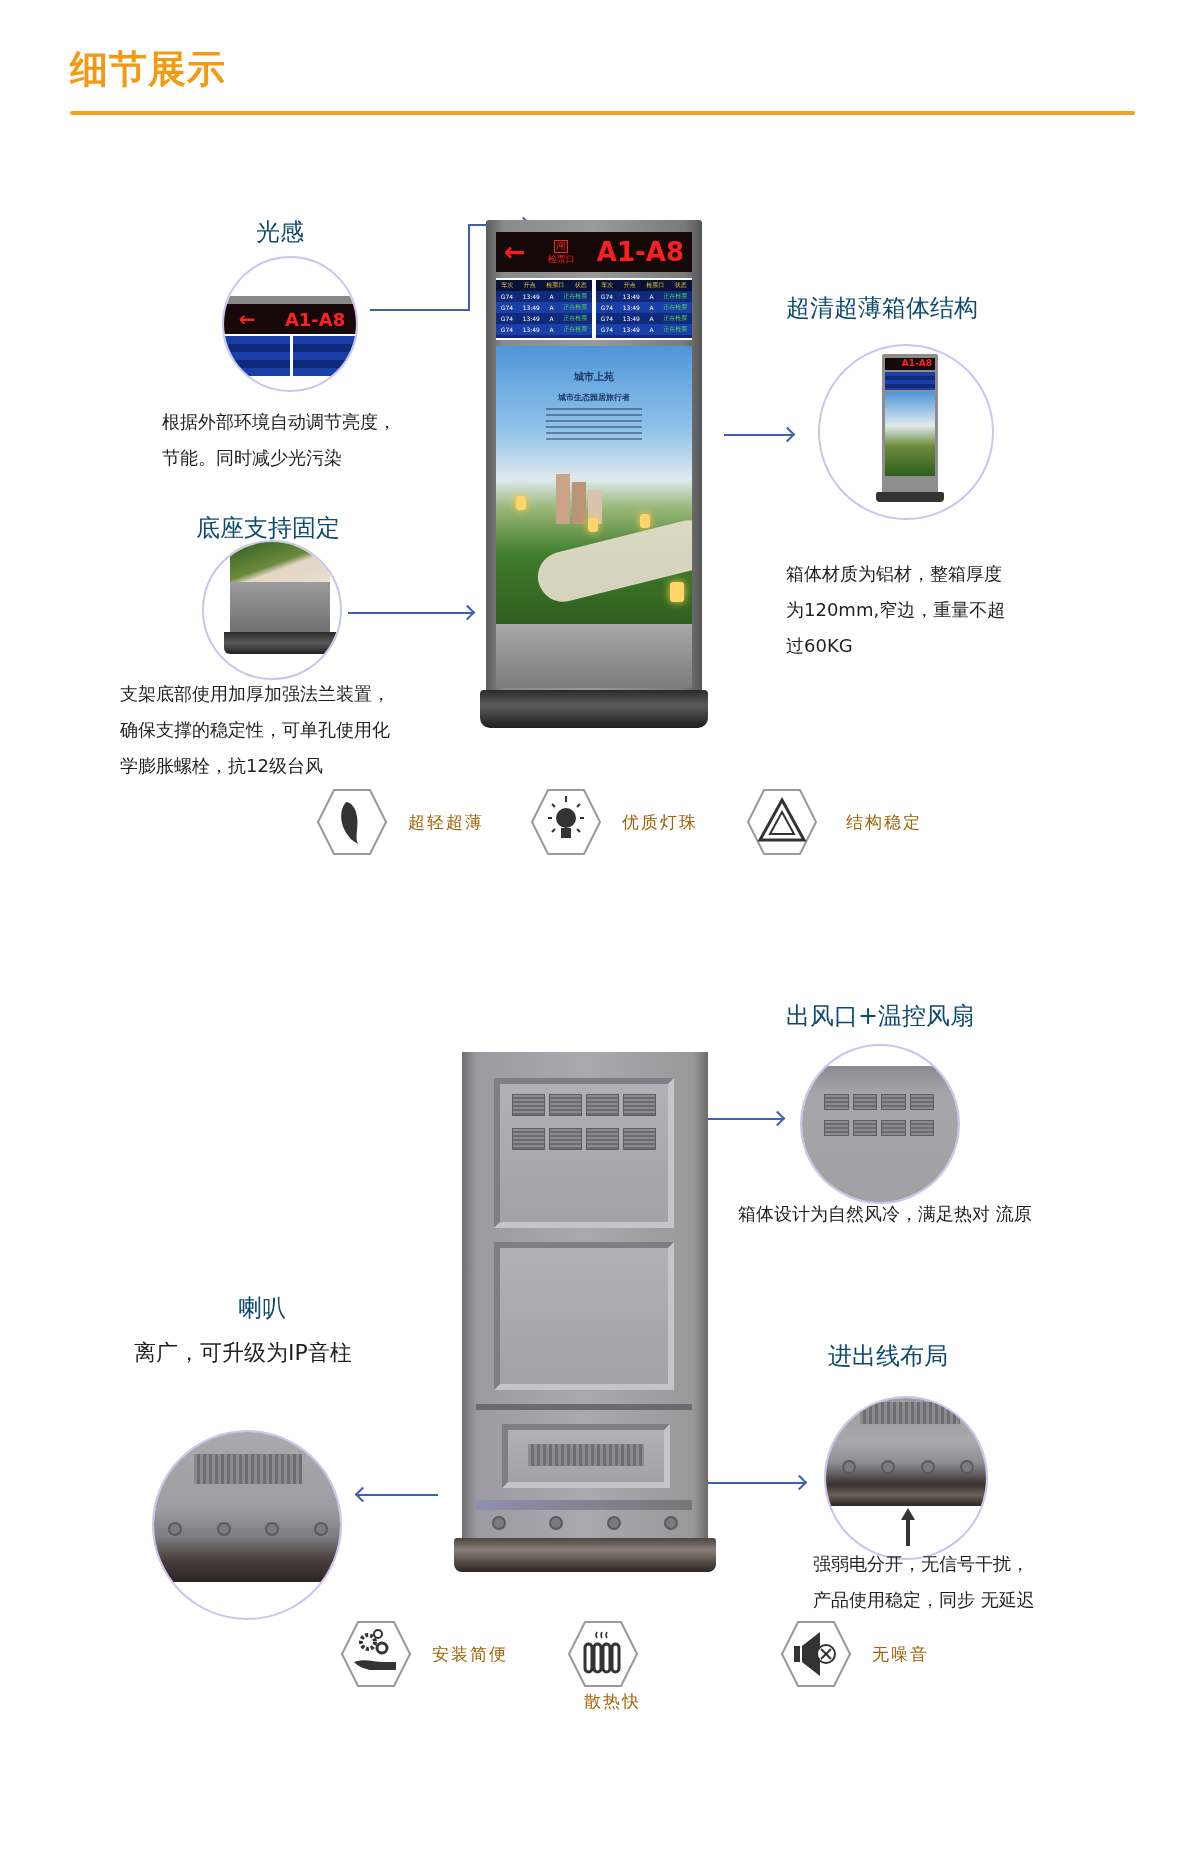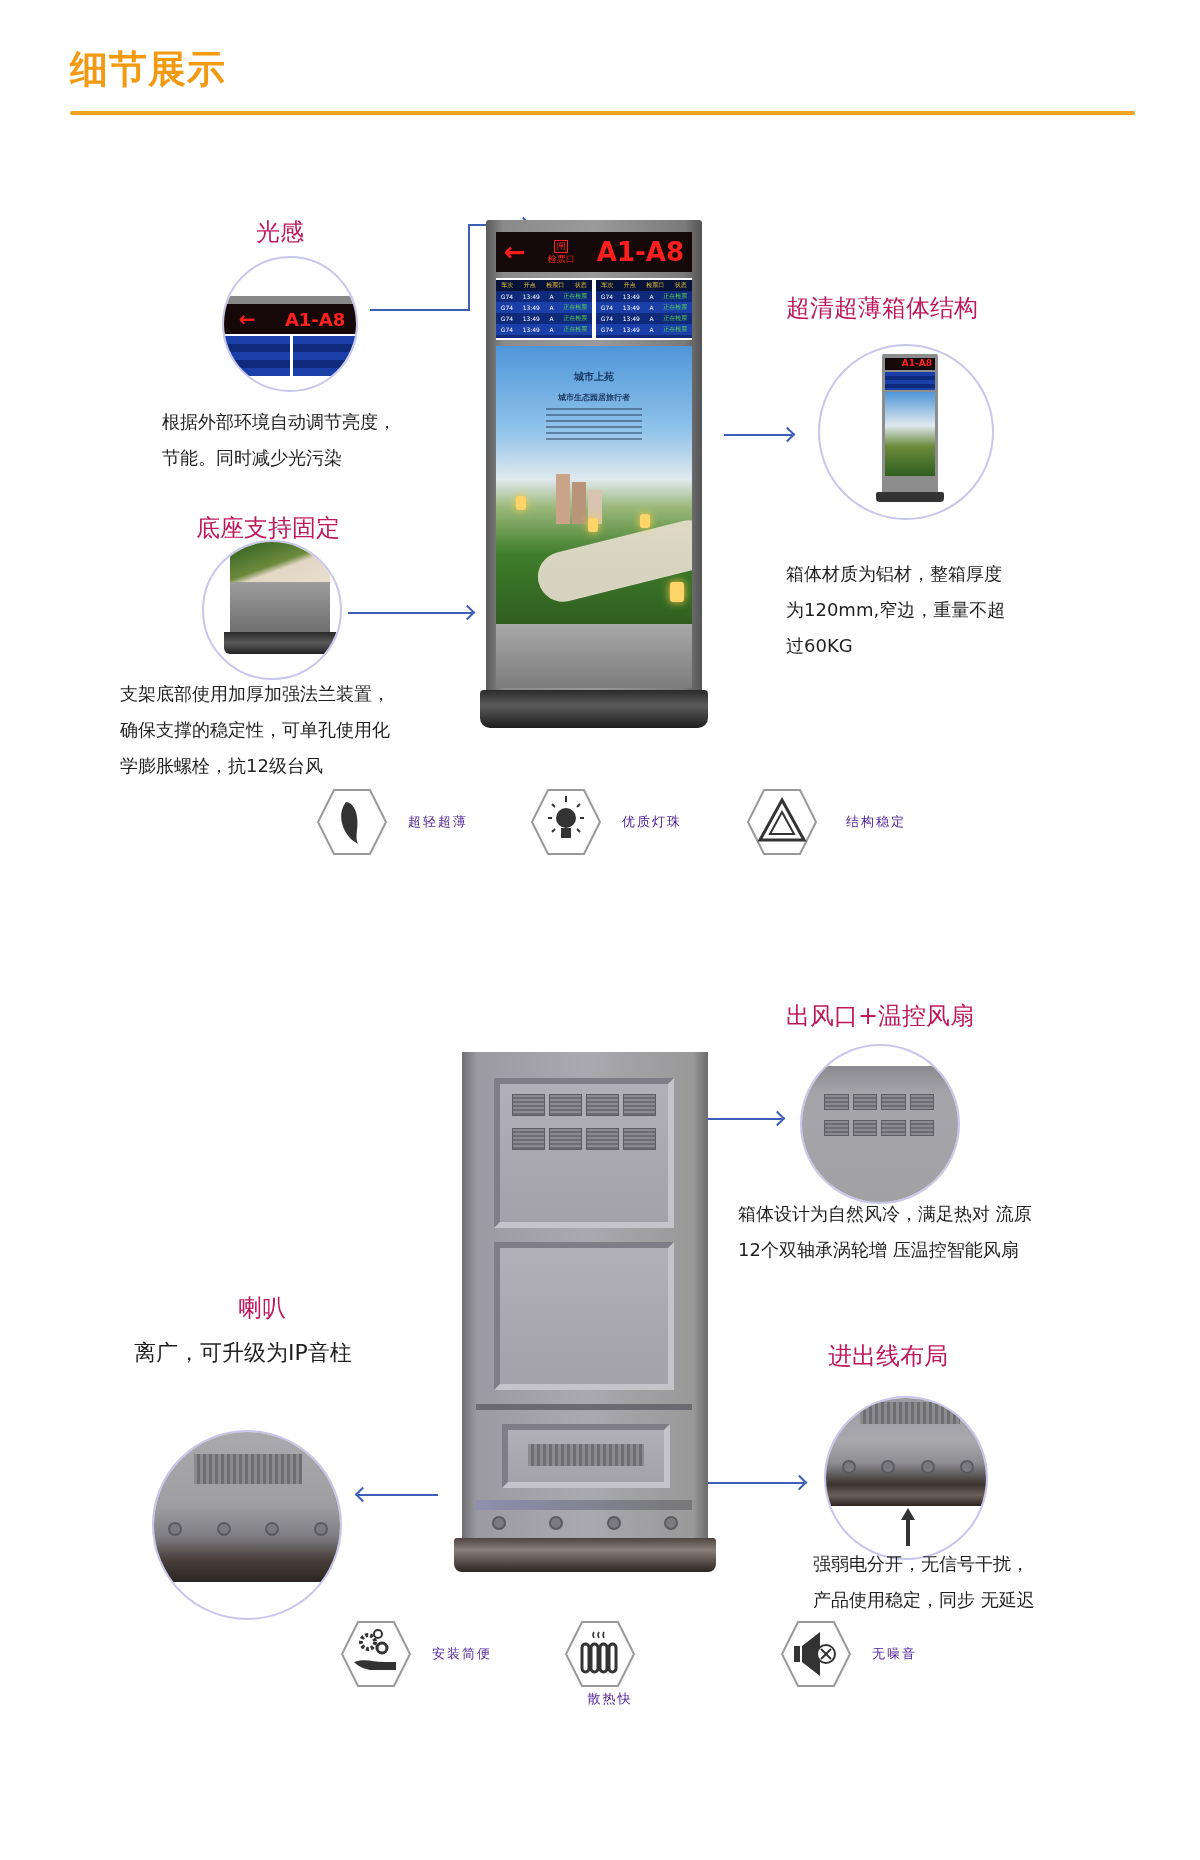--- a/index.html
+++ b/index.html
@@ -3,21 +3,21 @@
 <meta charset="utf-8">
 <style>
   * { box-sizing: border-box; margin: 0; padding: 0; }
   html, body { width: 1200px; height: 1860px; background: #ffffff; overflow: hidden; }
   body { position: relative; font-family: "DejaVu Sans", "Liberation Sans", sans-serif; color: #222; }
   .abs { position: absolute; }
 
   .page-title { left: 70px; top: 44px; font-size: 38px; color: #f29a12; font-weight: bold; letter-spacing: 1px; }
   .title-rule { left: 70px; top: 111px; width: 1065px; height: 4px; background: #f0a221; border-radius: 2px; }
 
-  .heading { font-size: 24px; color: #be185d; white-space: nowrap; }
+  .heading { font-size: 24px; color: #0c4a6e; white-space: nowrap; }
   .desc { font-size: 18px; line-height: 36px; color: #1f1f1f; white-space: nowrap; }
   .desc-lg { font-size: 22px; line-height: 42px; color: #1f1f1f; white-space: nowrap; }
 
   .circle { border-radius: 50%; border: 2px solid #c9c6ee; overflow: hidden; background: #fff; }
 
   .arrow { height: 2px; background: #3e5fb8; }
   .arrow.right::after { content: ""; position: absolute; right: -1px; top: -5px; width: 9px; height: 9px; border-top: 2px solid #3e5fb8; border-right: 2px solid #3e5fb8; transform: rotate(45deg); }
   .arrow.left::before { content: ""; position: absolute; left: -1px; top: -5px; width: 9px; height: 9px; border-bottom: 2px solid #3e5fb8; border-left: 2px solid #3e5fb8; transform: rotate(45deg); }
 
   
@@ -48,21 +48,21 @@
   .b-panel { background: linear-gradient(180deg,#b0b0b6,#a2a2a8); border: 6px solid #7f7e86; border-right-color: #c4c4ca; border-bottom-color: #c4c4ca; }
   .vent { display: flex; gap: 4px; height: 22px; }
   .vent span { flex: 1; background: repeating-linear-gradient(180deg,#8a8a8f 0 2px,#6c6c72 2px 4px); border: 1px solid #5c5c62; }
   .b-base { left: -8px; top: 486px; width: 262px; height: 34px; background: linear-gradient(180deg,#4e4541,#8a7f78 35%,#2b2522 100%); border-radius: 3px 3px 8px 8px; }
   .port { width: 14px; height: 14px; border-radius: 50%; background: #7a7a80; border: 2px solid #5a5a60; }
 
   
   .feat { display: flex; align-items: center; }
   .hex { width: 72px; height: 72px; position: relative; }
   .hex svg { position: absolute; left: 0; top: 0; }
-  .feat-label { margin-left: 20px; font-size: 13px; color: #4c1d95; letter-spacing: 2px; }
+  .feat-label { margin-left: 20px; font-size: 17px; color: #a16207; letter-spacing: 2px; }
 </style>
 </head>
 <body>
 
 <div class="abs page-title">细节展示</div>
 <div class="abs title-rule"></div>
 
 <div class="abs heading" style="left:256px;top:216px;">光感</div>
 <div class="abs circle" style="left:222px;top:256px;width:136px;height:136px;">
   <div class="abs" style="left:0;top:38px;width:136px;height:8px;background:#888;"></div>
@@ -286,21 +286,20 @@
     <div class="vent" style="height:16px;margin-top:10px;">
         <span></span>
         <span></span>
         <span></span>
         <span></span>
       </div>
   </div>
 </div>
 <div class="abs desc" style="left:738px;top:1196px;">
   <div>箱体设计为自然风冷，满足热对 流原</div>
-  <div>12个双轴承涡轮增 压温控智能风扇</div>
 </div>
 
 <div class="abs heading" style="left:238px;top:1292px;">喇叭</div>
 <div class="abs desc-lg" style="left:134px;top:1332px;">
   <div>离广，可升级为IP音柱</div>
 </div>
 <div class="abs circle" style="left:152px;top:1430px;width:190px;height:190px;">
   <div class="abs" style="left:0;top:0;width:190px;height:150px;background:linear-gradient(180deg,#a9a9ae,#9d9da2 50%,#7d7d82 70%,#4a403c 85%,#2a2522);"></div>
   <div class="abs" style="left:40px;top:22px;width:108px;height:30px;background:repeating-linear-gradient(90deg,#8a8a8f 0 3px,#6d6d72 3px 6px);"></div>
   <div class="abs" style="left:14px;top:90px;width:160px;display:flex;justify-content:space-between;">

